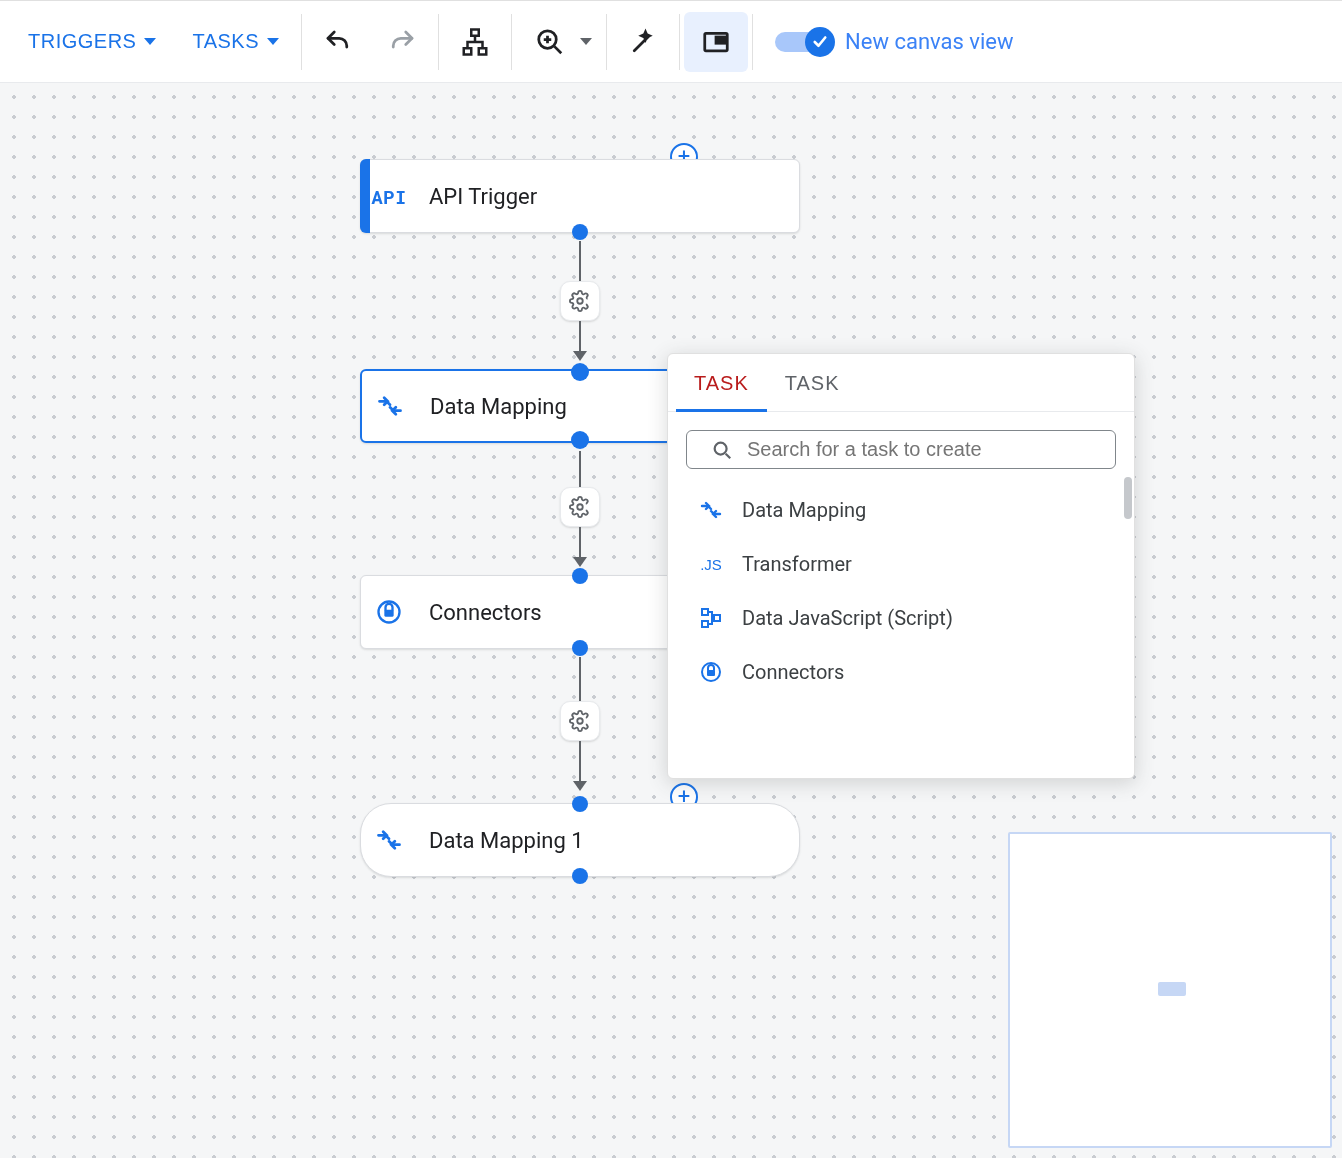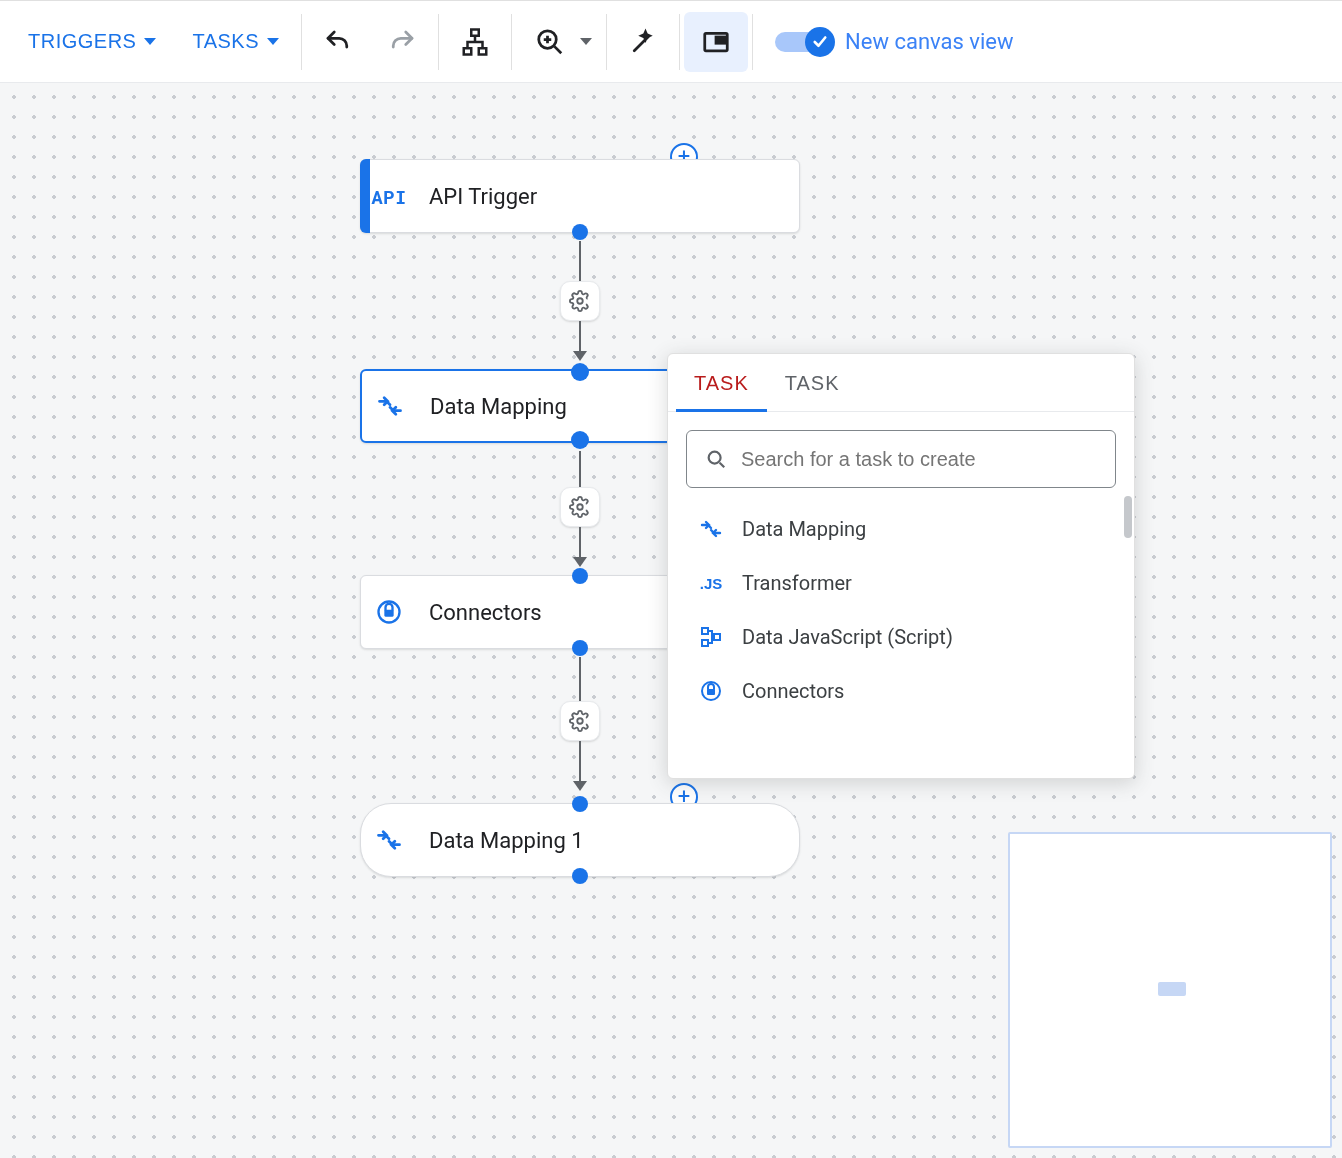--- a/index.html
+++ b/index.html
@@ -241,22 +241,22 @@
     color: #b91c1c;
     border-bottom-color: #1a73e8;
   }
   .search-box {
     margin: 18px 18px 8px 18px;
     display: flex;
     align-items: center;
     gap: 12px;
     border: 1px solid #80868b;
     border-radius: 6px;
-    padding: 0 18px;
-    height: 58px;
+    padding: 0 24px;
+    height: 39px;
   }
   .search-box svg { width: 22px; height: 22px; color: #5f6368; }
   .search-box input {
     flex: 1;
     border: none;
     outline: none;
     font-size: 20px;
     color: #5f6368;
     background: transparent;
   }
@@ -496,21 +496,21 @@
           <span class="t-icon">
             <svg viewBox="0 0 24 24" width="24" height="24" fill="none" stroke="#1a73e8" stroke-width="2.4" stroke-linecap="round">
                 <path d="M3 8h6l3 3M21 16h-6l-3-3"></path>
                 <path d="m7 5 3 3-3 3M17 19l-3-3 3-3"></path>
               </svg>
           </span>
           <span>Data Mapping</span>
         </div>
 
         <div class="task-item">
-          <span class="t-icon" style="font-family:Arial;font-weight:700;font-size:15px;color:#1a73e8">.JS</span>
+          <span class="t-icon" style="font-family:Arial;font-weight:400;font-size:15px;color:#1a73e8">.JS</span>
           <span>Transformer</span>
         </div>
 
         <div class="task-item">
           <span class="t-icon">
             <svg viewBox="0 0 24 24" width="24" height="24" fill="none" stroke="#1a73e8" stroke-width="2">
                 <rect x="3" y="3" width="6" height="6"></rect>
                 <rect x="15" y="9" width="6" height="6"></rect>
                 <rect x="3" y="15" width="6" height="6"></rect>
                 <path d="M9 6h4v6h2M9 18h4v-6"></path>

